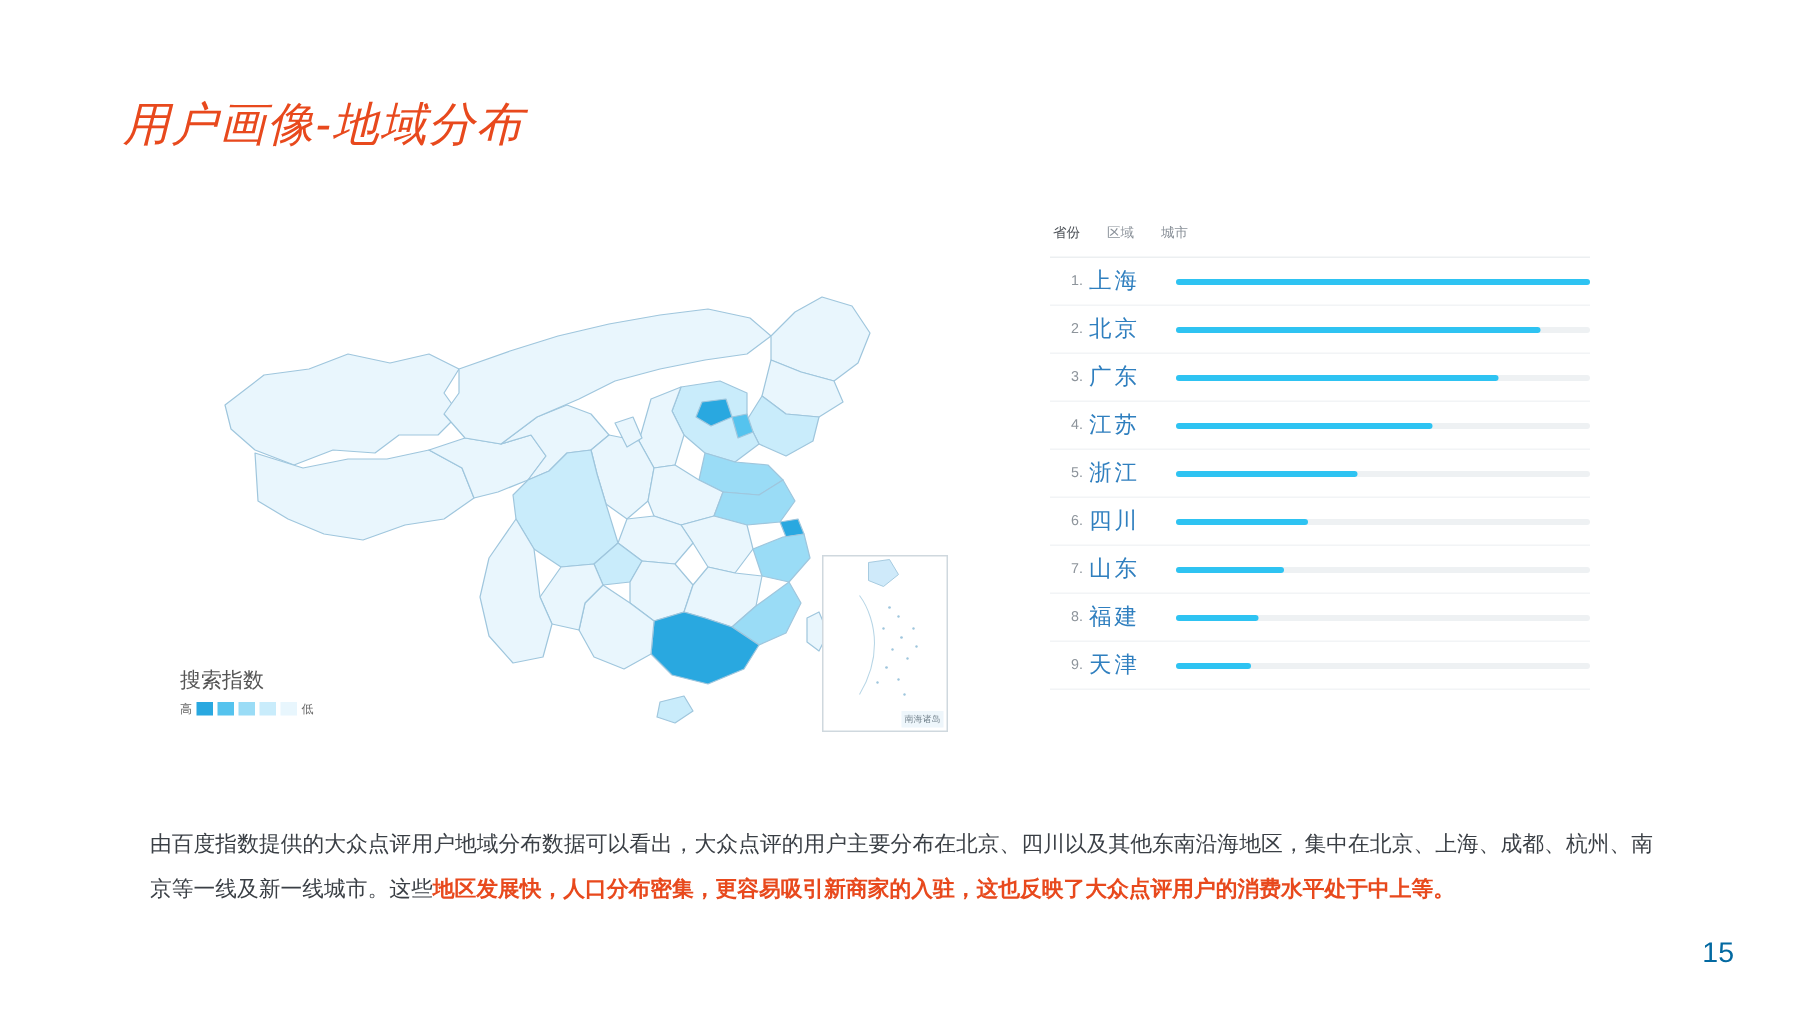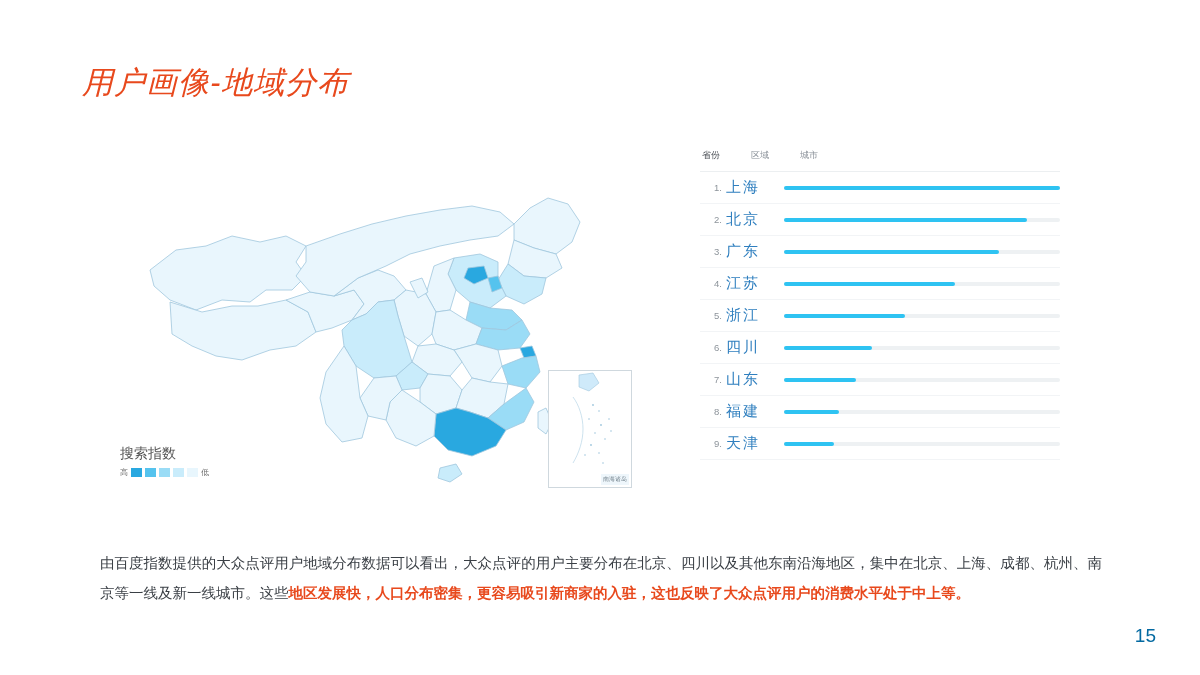--- a/index.html
+++ b/index.html
@@ -35,21 +35,21 @@
     border: 1px solid #cfd8de; background: #fff;
   }
   .inset-label {
     position:absolute; right: 2px; bottom: 2px;
     font-size: 6px; color:#7b8a94;
     background:#eef6fb; padding: 1px 2px;
   }
 
   
   .chart { position:absolute; left: 700px; top: 148px; width: 360px; }
-  .chart-tabs { display:flex; gap: 27px; padding-bottom: 8px; }
+  .chart-tabs { display:flex; gap: 14px; padding-bottom: 8px; }
   .chart-tabs .tab {
     font-size: 9px; color:#8a9199; cursor:pointer; padding: 1px 2px;
   }
   .chart-tabs .tab.active { color:#4a4f55; }
   .rows { border-top: 1px solid #eceff1; }
   .row {
     display:flex; align-items:center;
     height: 32px;
     border-bottom: 1px solid #f2f4f6;
   }

